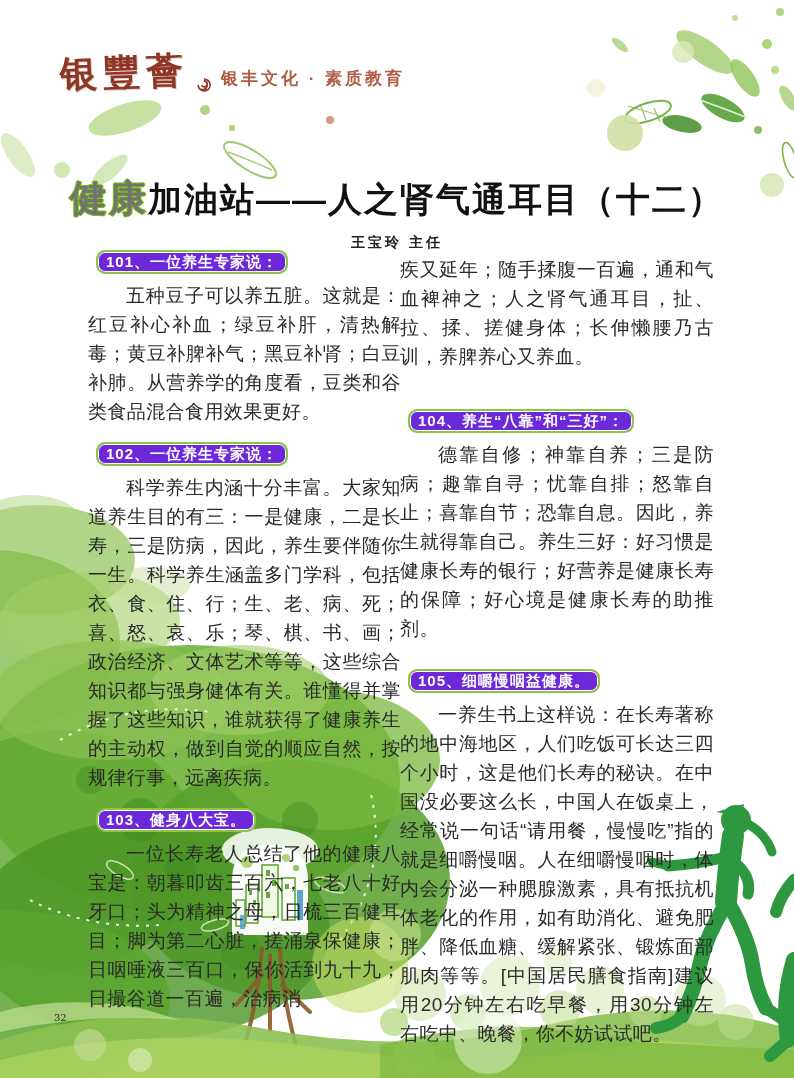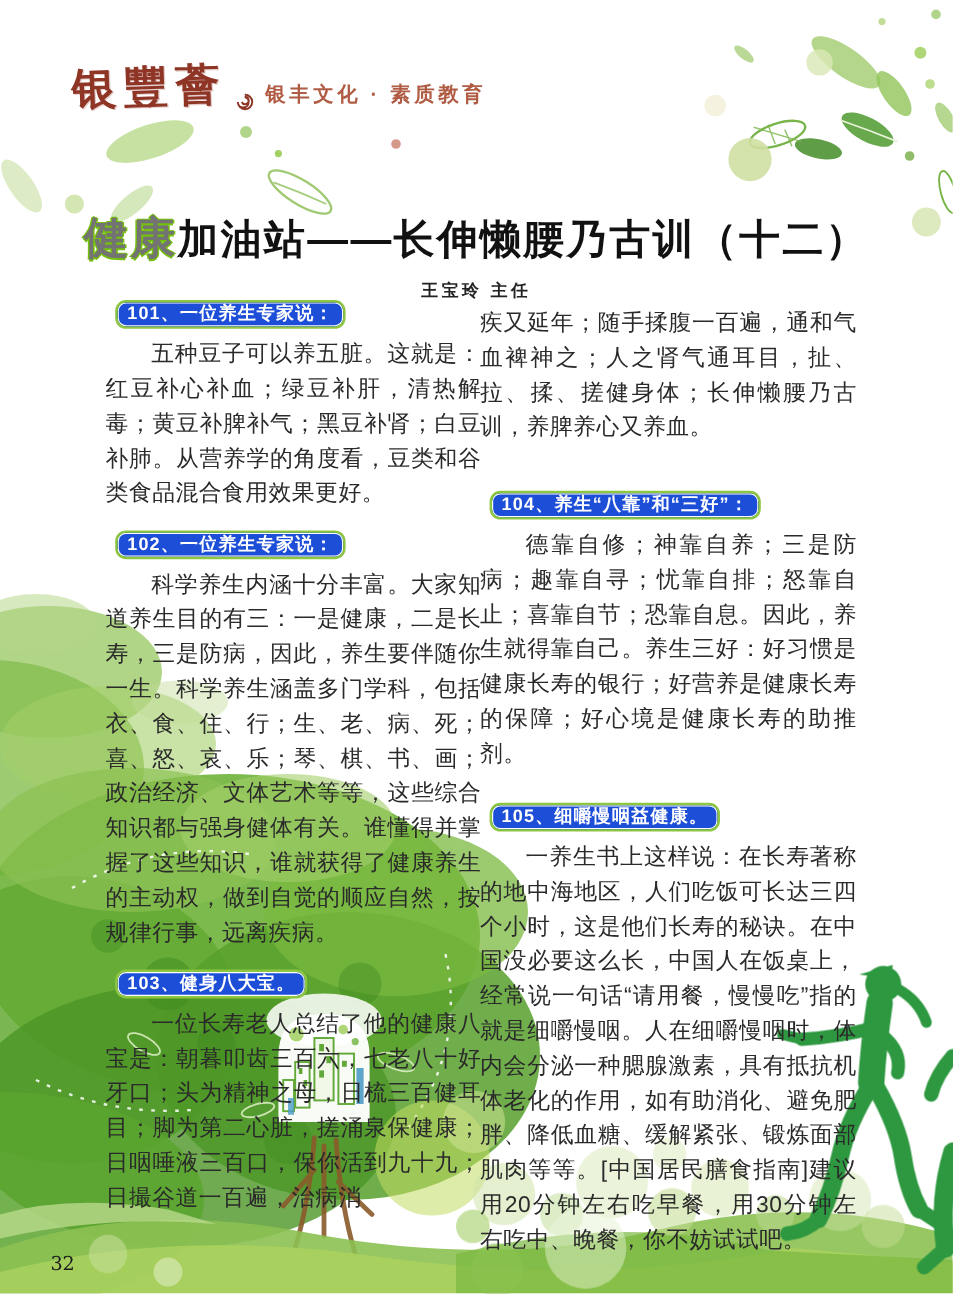--- a/index.html
+++ b/index.html
@@ -31,35 +31,35 @@
     text-shadow:1.2px 0 0 #76c00e, 0 1.2px 0 #76c00e, -1.2px 0 0 #76c00e, 0 -1.2px 0 #76c00e;
   }
   .author { margin-top:10px; font-size:14px; font-weight:bold; letter-spacing:3px; color:#222; }
   
   .col { position:absolute; top:250px; z-index:2; }
   .col-left  { left:88px;  width:313px; }
   .col-right { left:400px; width:314px; }
   .sec { margin-bottom:16px; }
   .badge-row { padding-left:8px; }
   .badge {
-    display:inline-block; background:#1d4ed8; border:2px solid #8dc63f; border-radius:9px;
+    display:inline-block; background:#6d28d9; border:2px solid #8dc63f; border-radius:9px;
     box-shadow:inset 0 0 0 1px #ffffff;
     color:#ffffff; font-size:15px; font-weight:bold; letter-spacing:1px;
     padding:0 8px 1px; line-height:19px;
   }
   .body-text {
     margin-top:7px; font-size:19px; line-height:29px; color:#2a2a2a;
     text-align:justify; text-justify:inter-character; letter-spacing:0.4px;
     text-indent:2em; font-weight:500;
   }
   .body-text.cont { text-indent:0; margin-top:5px; }
   
   .page-num {
-    position:absolute; left:42px; top:1012px; z-index:4;
-    font-family:"DejaVu Serif", serif; font-size:16px; color:#1c1c1c;margin-top:31px;
+    position:absolute; left:54px; top:1012px; z-index:4;
+    font-family:"DejaVu Serif", serif; font-size:10px; color:#1c1c1c;
   }
 </style>
 </head>
 <body>
 
 <div class="page">
 
   <svg class="deco" viewBox="0 0 794 1078" xmlns="http://www.w3.org/2000/svg">
 
     <g>
@@ -221,21 +221,21 @@
   <div class="header">
     <span class="logo">银豐薈</span>
     <svg class="spiral" width="18" height="18" viewBox="0 0 18 18">
       <path d="M9 3 A6 6 0 1 1 3.2 9 A4.5 4.5 0 1 0 9 4.8 A3 3 0 1 1 6.5 9" fill="none" stroke="#8e3526" stroke-width="1.6"></path>
     </svg>
     <span class="tagline">银丰文化 · 素质教育</span>
   </div>
 
   <div class="title-wrap">
     <div class="title">
-      <span class="hl">健康</span><span>加油站——长伸懒腰乃古训（十二）</span>
+      <span class="hl">健康</span><span>加油站——人之肾气通耳目（十二）</span>
     </div>
     <div class="author">王宝玲  主任</div>
   </div>
 
   <div class="col col-left">
     <div class="sec">
       <div class="badge-row"><span class="badge">101、一位养生专家说：</span></div>
       <p class="body-text">五种豆子可以养五脏。这就是：红豆补心补血；绿豆补肝，清热解毒；黄豆补脾补气；黑豆补肾；白豆补肺。从营养学的角度看，豆类和谷类食品混合食用效果更好。</p>
     </div>
     <div class="sec">

